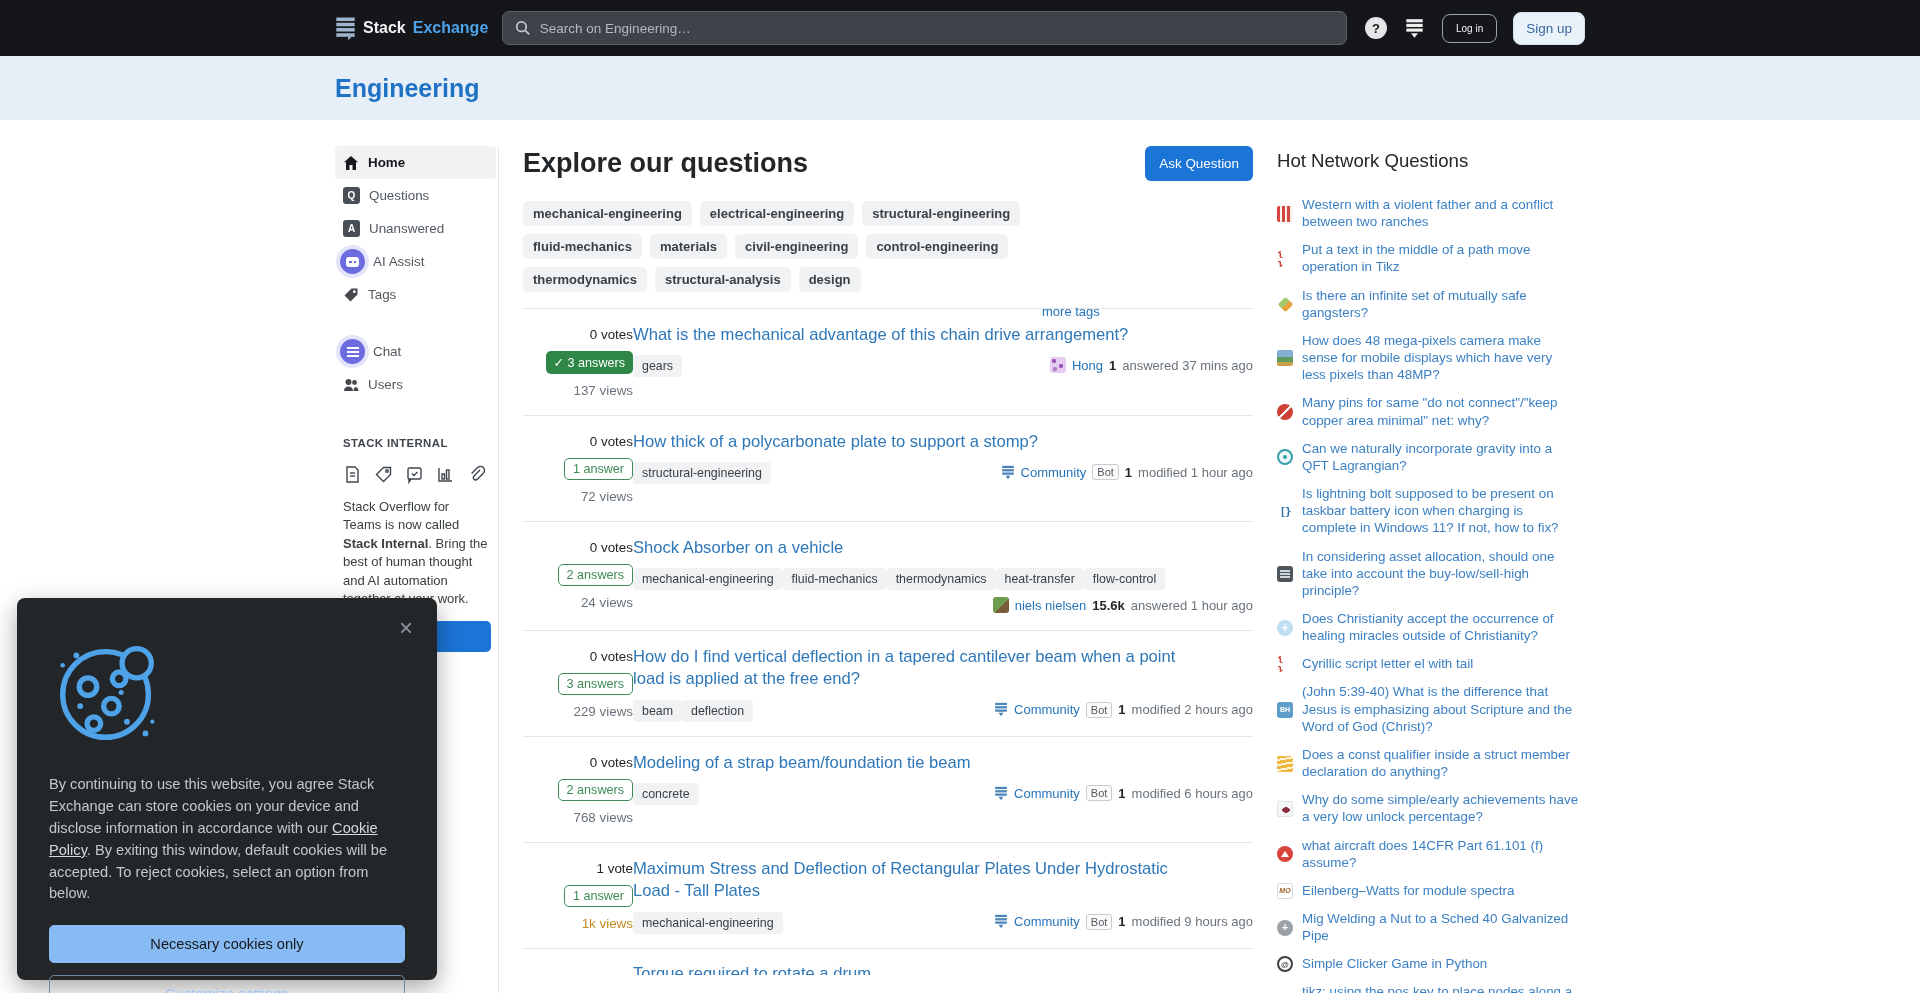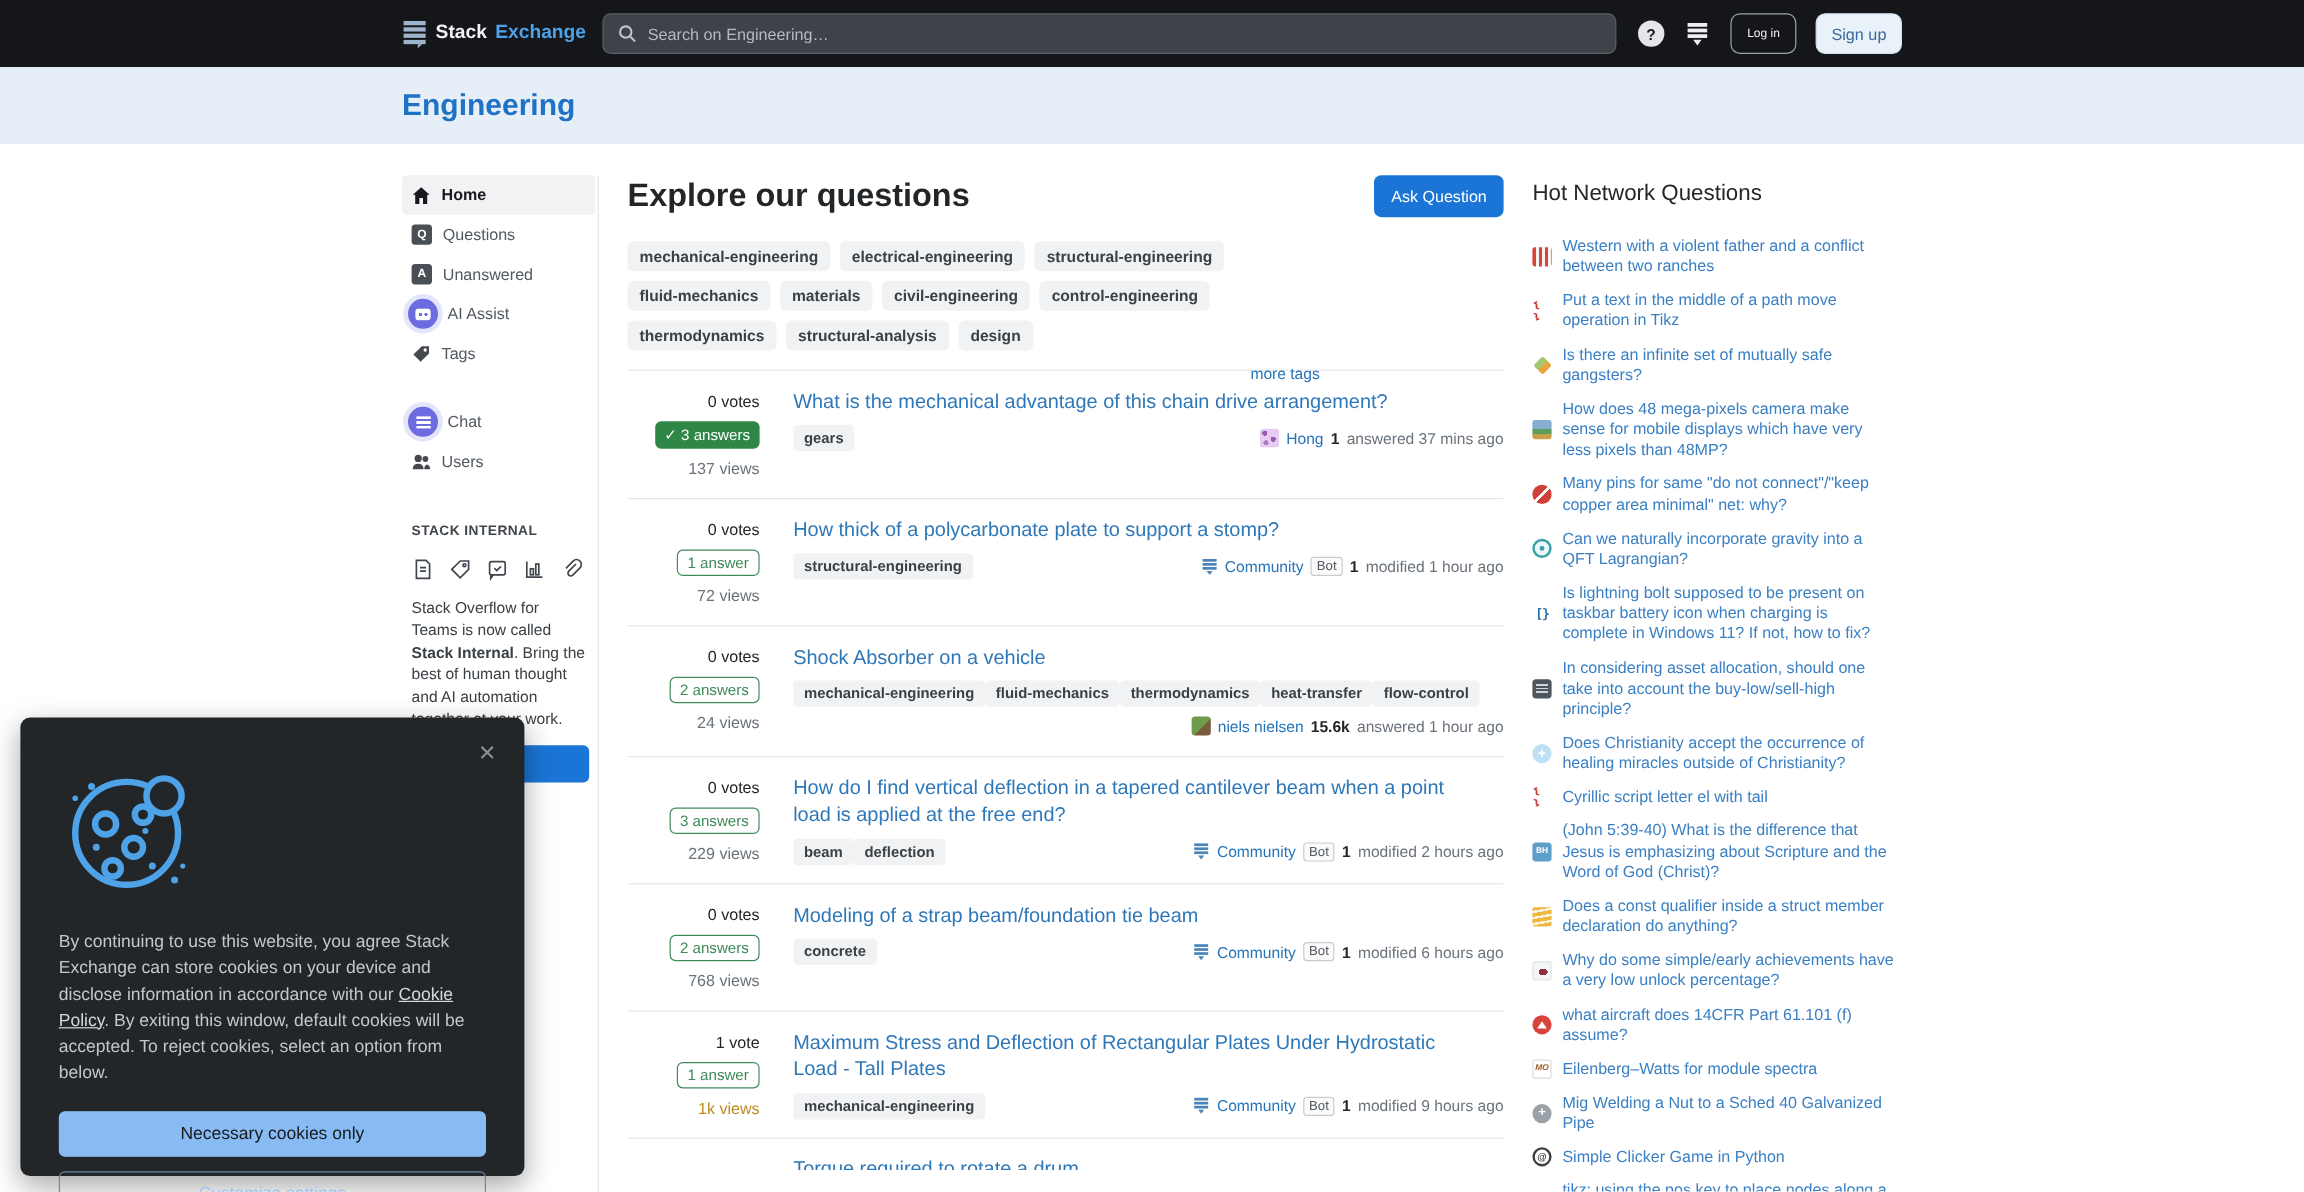--- a/index.html
+++ b/index.html
@@ -2,21 +2,21 @@
 <html><head>
 <meta charset="utf-8">
 <style>
   *{margin:0;padding:0;box-sizing:border-box}
   html,body{width:1920px;height:993px;overflow:hidden;background:#fff;
     font-family:"Liberation Sans",sans-serif;color:#232629}
   a{text-decoration:none;cursor:pointer}
 
   
   .topbar{height:56px;background:#151619;display:flex;align-items:center}
-  .tb-shell{width:1250px;margin:0 auto;display:flex;gap:14px}
+  .tb-shell{width:1250px;margin:0 auto;display:flex;align-items:center;gap:14px}
   .logo{display:flex;align-items:center;gap:7px}
   .logo svg{width:21px;height:24px;fill:#9db4cc}
   .logo .t1{color:#f1f2f3;font-weight:700;font-size:16px}
   .logo .t2{color:#4da2e8;font-weight:700;font-size:16px}
   .search{display:flex;align-items:center;gap:9px;background:#3e434a;border:1px solid #5a5f66;
     border-radius:7px;height:34px;padding:0 12px;flex:1;max-width:905px}
   .search svg{width:16px;height:16px;stroke:#c3c8cd;fill:none;stroke-width:2}
   .search input{background:transparent;border:none;outline:none;color:#e3e6e8;font-size:13.5px;width:100%;
     font-family:"Liberation Sans",sans-serif}
   .search input::placeholder{color:#b4bac0}
@@ -66,32 +66,32 @@
   .explore{font-size:27px;font-weight:700;color:#232629;padding-top:2px}
   .ask{position:absolute;right:0;top:0;background:#1b75d6;color:#fff;font-size:13.4px;border:none;
     border-radius:6px;padding:10px 14px;font-family:inherit;cursor:pointer}
   .tagcloud{width:508px;margin-top:22px;display:flex;flex-wrap:wrap;gap:8px;align-items:center}
   .pill{background:#f1f2f3;border-radius:5px;padding:5px 10px;font-size:13px;font-weight:700;color:#3b4045;cursor:pointer}
   .more{color:#2574ba;font-size:13px}
   .filters{position:absolute;right:2px;top:106px;display:flex;border:1px solid #9fa6ad;border-radius:10px;background:#fff}
   .filter{width:58px;padding:11px 0;text-align:center;font-size:13px;color:#3b4045;background:none;
     border:none;font-family:inherit;cursor:pointer}
   .qlist{margin-top:16px;border-top:1px solid #e4e6e8}
-  .qrow{display:grid;grid-template-columns:110px 1fr;column-gap:28px;padding:15px 0 17px;border-bottom:1px solid #e4e6e8}
+  .qrow{display:grid;grid-template-columns:110px 1fr;column-gap:0;padding:15px 0 17px;border-bottom:1px solid #e4e6e8}
   .stats{display:flex;flex-direction:column;align-items:flex-end;gap:9px;padding-top:3px}
   .votes{font-size:13.4px;color:#232629}
   .badge{font-size:12.6px;border-radius:5px;padding:4px 8px;white-space:nowrap}
   .badge.solid{background:#2f8747;color:#fff}
   .badge.solid::before{content:"✓ "}
   .badge.outline{border:1px solid #418a5c;color:#3d8a57;background:#fff;padding:3px 8px}
   .views{font-size:13.4px;color:#6a737c}
   .views.views-hot{color:#bf8b21}
   .qtitle{font-size:16.6px;color:#2e77b8;line-height:1.34;max-width:548px;display:block}
   .qfoot{display:flex;align-items:center;gap:8px;row-gap:10px;margin-top:10px;flex-wrap:wrap}
-  .tag{background:#f1f2f3;border-radius:4px;padding:4px 9px;font-size:12.4px;font-weight:700;color:#3b4045;cursor:pointer}
+  .tag{background:#f1f2f3;border-radius:4px;padding:4px 9px;font-size:12.4px;font-weight:400;color:#3b4045;cursor:pointer}
   .meta{display:flex;align-items:center;gap:6px;font-size:13px;color:#6a737c;white-space:nowrap;margin-left:auto}
   .meta a{color:#2574ba}
   .meta .se{width:14px;height:15px;fill:#4a84b8}
   .bot{border:1px solid #c8ccd0;border-radius:3px;font-size:11px;padding:1px 4px;color:#525960;background:#fbfbfb}
   .rep{font-weight:700;color:#232629}
   .avatar{width:16px;height:16px;border-radius:3px;flex:0 0 16px}
   .av-hong{background:radial-gradient(circle at 4px 4px,#9b59b6 0 2px,transparent 2.3px),
     radial-gradient(circle at 11px 9px,#9b59b6 0 2px,transparent 2.3px),
     radial-gradient(circle at 5px 12px,#b07cc6 0 2px,transparent 2.3px),#e6ccf0}
   .av-niels{background:linear-gradient(135deg,#6f9b4e 0 55%,#7a5b3a 55%)}

